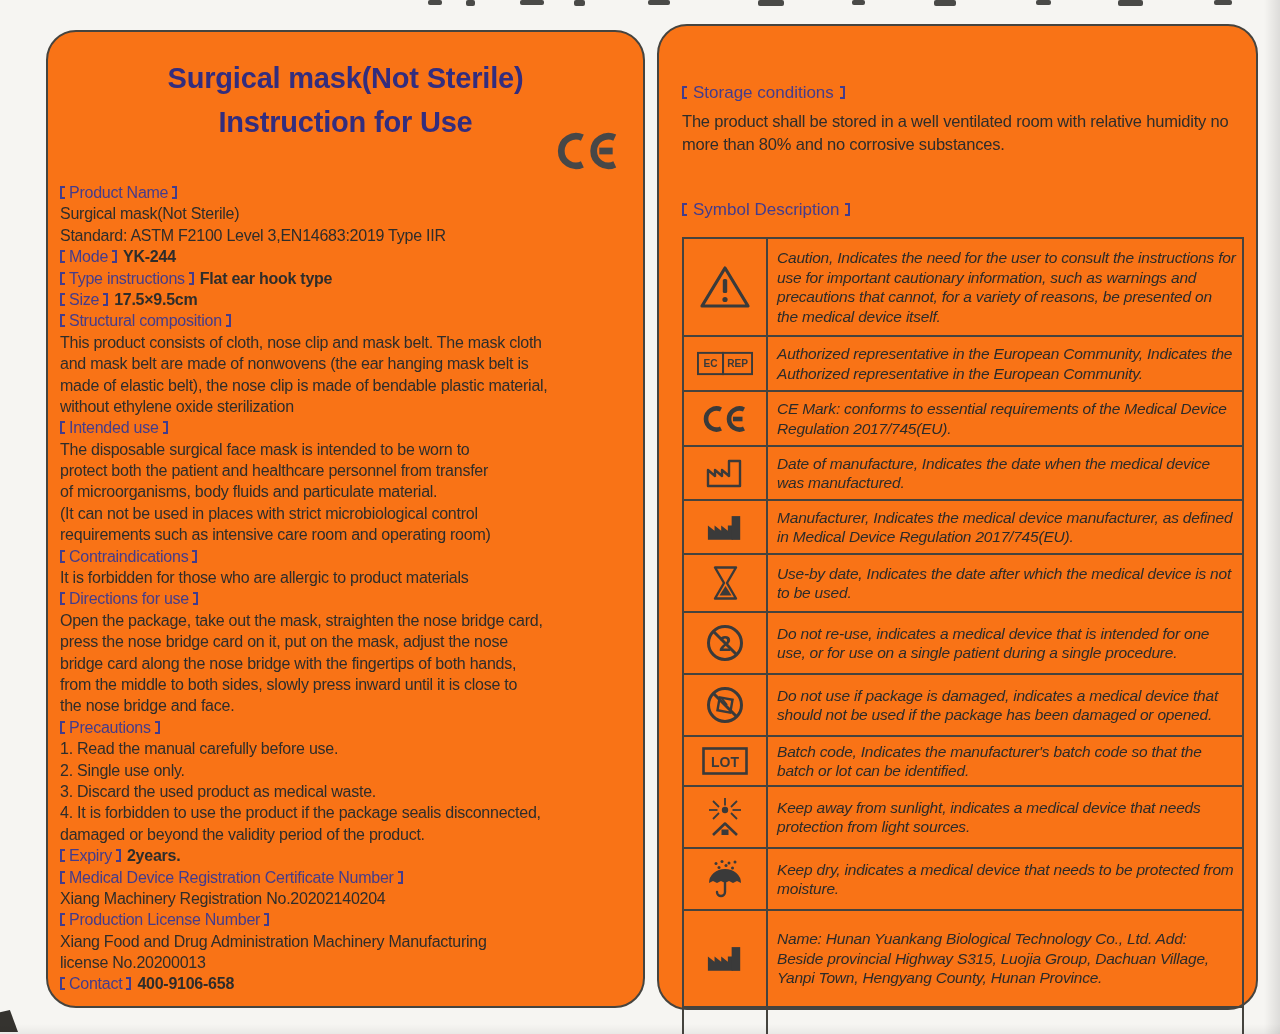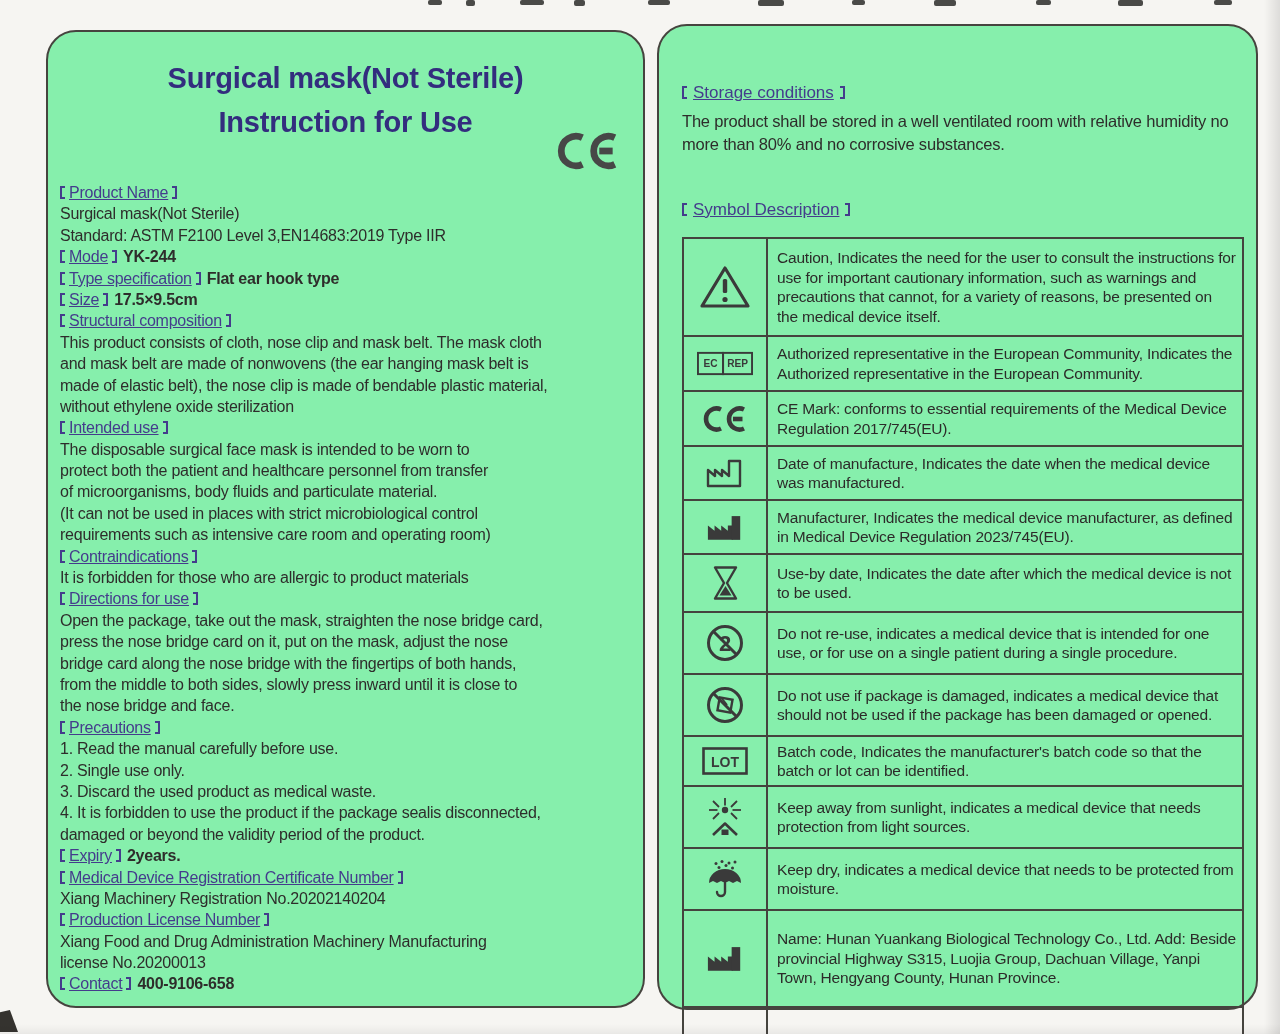--- a/index.html
+++ b/index.html
@@ -4,57 +4,57 @@
 <style>
   html,body { margin:0; padding:0; }
   .page {
     position:relative; width:1280px; height:1034px;
     background:#f6f5f2; overflow:hidden;
     font-family:"Liberation Sans", sans-serif;
     color:#2e2d2b;
   }
   
   .panel {
-    position:absolute; background:#86efac;
+    position:absolute; background:#f97316;
     border:2.5px solid #46443f; border-radius:30px;
     box-sizing:border-box;
   }
   .panel-left  { left:46px;  top:30px; width:599px; height:978px; }
   .panel-right { left:657px; top:24px; width:601px; height:986px; }
 
   
   .lp-title { margin-top:24px; text-align:center;
     font-size:29px; font-weight:bold; line-height:44px;
     color:#332d7e; letter-spacing:-0.2px; }
   .lp-ce { position:absolute; top:100px; right:24px; }
   .lp-lines { margin-top:38px; padding-left:12px; padding-right:4px; }
   .line { height:21.4px; white-space:nowrap; font-size:16px;
     letter-spacing:-0.25px; line-height:21.4px; }
-  .lbl { color:#443c8c; font-weight:500;text-decoration:underline; }
+  .lbl { color:#443c8c; font-weight:500; }
   .txt { color:#2e2d2b; }
   .lbl + .txt { margin-left:6px;font-weight:bold; }
 
   
   .bl,.br { display:inline-block; width:5px; height:13px;
     box-sizing:border-box; vertical-align:-1px; }
   .bl { border-left:2.6px solid; border-top:2.6px solid; border-bottom:2.6px solid; margin-right:4px; }
   .br { border-right:2.6px solid; border-top:2.6px solid; border-bottom:2.6px solid; margin-left:4px; }
 
   
   .rp-content { padding:57px 18px 0 23px; }
-  .rp-label { font-size:17px; color:#443c8c; font-weight:500; height:24px;text-decoration:underline; }
+  .rp-label { font-size:17px; color:#443c8c; font-weight:500; height:24px; }
   .rp-label .bl { margin-right:6px; } .rp-label .br { margin-left:6px; }
   .storage-text { margin-top:3px; width:562px; font-size:16.5px;
     line-height:23px; letter-spacing:-0.2px; color:#2e2d2b; }
   .symbol-label { margin-top:44px; }
   table.symbols { margin-top:13px; border-collapse:collapse; width:562px; }
   table.symbols td { border:2px solid #45433e; }
   td.icon-cell { width:62px; text-align:center; vertical-align:middle; padding:10px; }
   td.desc-cell { padding:3px 6px 3px 9px; font-size:15.5px;
-    line-height:19.5px; letter-spacing:-0.2px; vertical-align:middle; color:#2c2b29; }
+    line-height:19.5px; letter-spacing:-0.2px; vertical-align:middle; color:#2c2b29;font-style:italic; }
   td.icon-cell svg { display:inline-block; vertical-align:middle; }
 
   
   .scan-mark { position:absolute; background:#4a4a48; border-radius:2px; }
   .corner-mark { position:absolute; left:0px; top:1010px; width:18px; height:22px;
     background:#35332f; clip-path:polygon(0 10%, 55% 0, 100% 100%, 0 100%); }
   .edge-shade { position:absolute; right:0; top:0; width:16px; height:1034px;
     background:linear-gradient(to right, rgba(0,0,0,0), rgba(0,0,0,0.10)); }
   .bottom-shade { position:absolute; left:0; bottom:0; width:1280px; height:10px;
     background:linear-gradient(to bottom, rgba(0,0,0,0), rgba(0,0,0,0.05)); }
@@ -96,21 +96,21 @@
     <div class="lp-lines">
 
         <div class="line"><span class="lbl"><span class="bl"></span><span>Product Name</span><span class="br"></span></span></div>
 
         <div class="line"><span class="txt">Surgical mask(Not Sterile)</span></div>
 
         <div class="line"><span class="txt">Standard: ASTM F2100 Level 3,EN14683:2019  Type IIR</span></div>
 
         <div class="line"><span class="lbl"><span class="bl"></span><span>Mode</span><span class="br"></span></span><span class="txt">YK-244</span></div>
 
-        <div class="line"><span class="lbl"><span class="bl"></span><span>Type specification</span><span class="br"></span></span><span class="txt">Flat ear hook type</span></div>
+        <div class="line"><span class="lbl"><span class="bl"></span><span>Type instructions</span><span class="br"></span></span><span class="txt">Flat ear hook type</span></div>
 
         <div class="line"><span class="lbl"><span class="bl"></span><span>Size</span><span class="br"></span></span><span class="txt">17.5×9.5cm</span></div>
 
         <div class="line"><span class="lbl"><span class="bl"></span><span>Structural composition</span><span class="br"></span></span></div>
 
         <div class="line"><span class="txt">This product consists of cloth, nose clip and mask belt. The mask cloth</span></div>
 
         <div class="line"><span class="txt">and mask belt are made of nonwovens (the ear hanging mask belt is</span></div>
 
         <div class="line"><span class="txt">made of elastic belt), the nose clip is made of bendable plastic material,</span></div>
@@ -216,21 +216,21 @@
                   <path d="M3 29 V13 L10 19 V13 L17 19 V13 L24 19 V4 H35 V29 Z" fill="none" stroke="#3a3a3a" stroke-width="2.4" stroke-linejoin="round"></path>
                 </svg></td>
               <td class="desc-cell">Date of manufacture, Indicates the date when the medical device was manufactured.</td>
             </tr>
 
             <tr style="height: 54px;">
               <td class="icon-cell"><svg width="38" height="29" viewBox="0 0 40 30">
                   <path d="M2 28 V13 L9 18.5 V13 L16 18.5 V13 L23 18.5 V13 L28 13 V28 Z" fill="#3a3a3a"></path>
                   <rect x="27" y="3" width="9" height="25" fill="#3a3a3a"></rect>
                 </svg></td>
-              <td class="desc-cell">Manufacturer, Indicates the medical device manufacturer, as defined in Medical Device Regulation 2023/745(EU).</td>
+              <td class="desc-cell">Manufacturer, Indicates the medical device manufacturer, as defined in Medical Device Regulation 2017/745(EU).</td>
             </tr>
 
             <tr style="height: 51px;">
               <td class="icon-cell"><svg width="27" height="36" viewBox="0 0 27 36">
                   <path d="M3 2.5 H24 L15 18 L24 33.5 H3 L12 18 Z" fill="none" stroke="#3a3a3a" stroke-width="2.4" stroke-linejoin="round"></path>
                   <path d="M7.5 30.5 L13.5 21 L19.5 30.5 Z" fill="#3a3a3a"></path>
                 </svg></td>
               <td class="desc-cell">Use-by date, Indicates the date after which the medical device is not to be used.</td>
             </tr>
 

